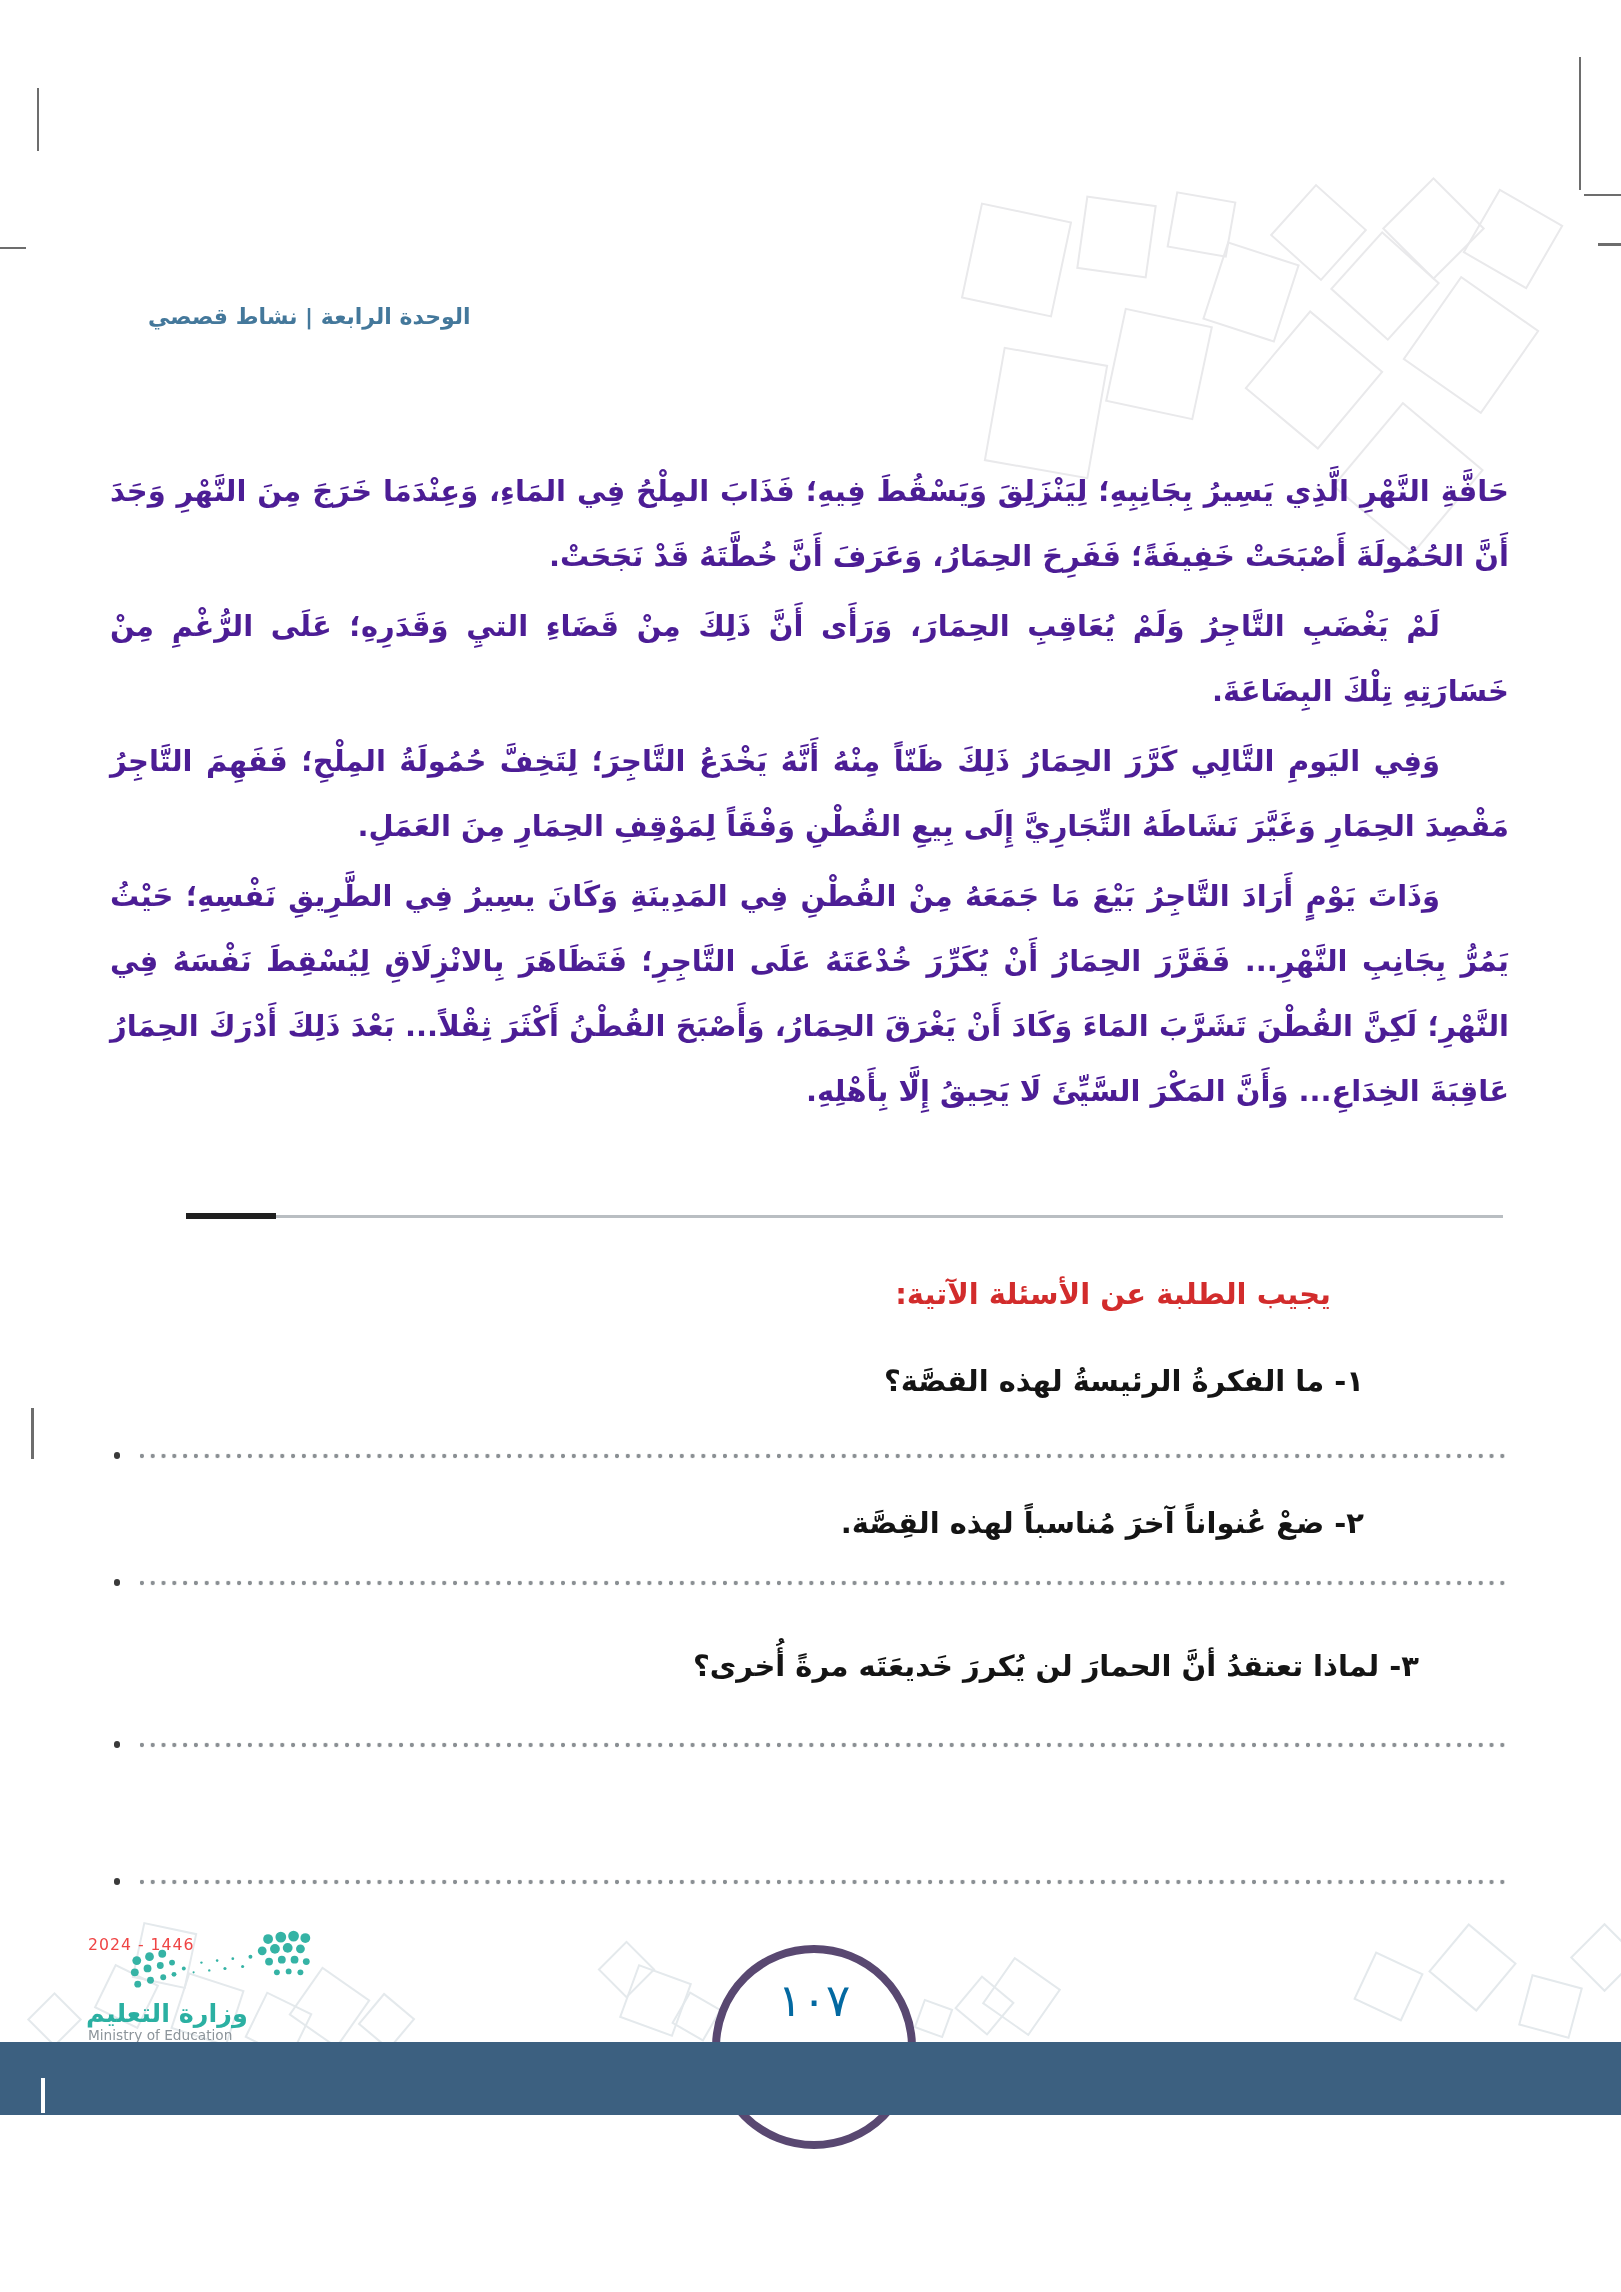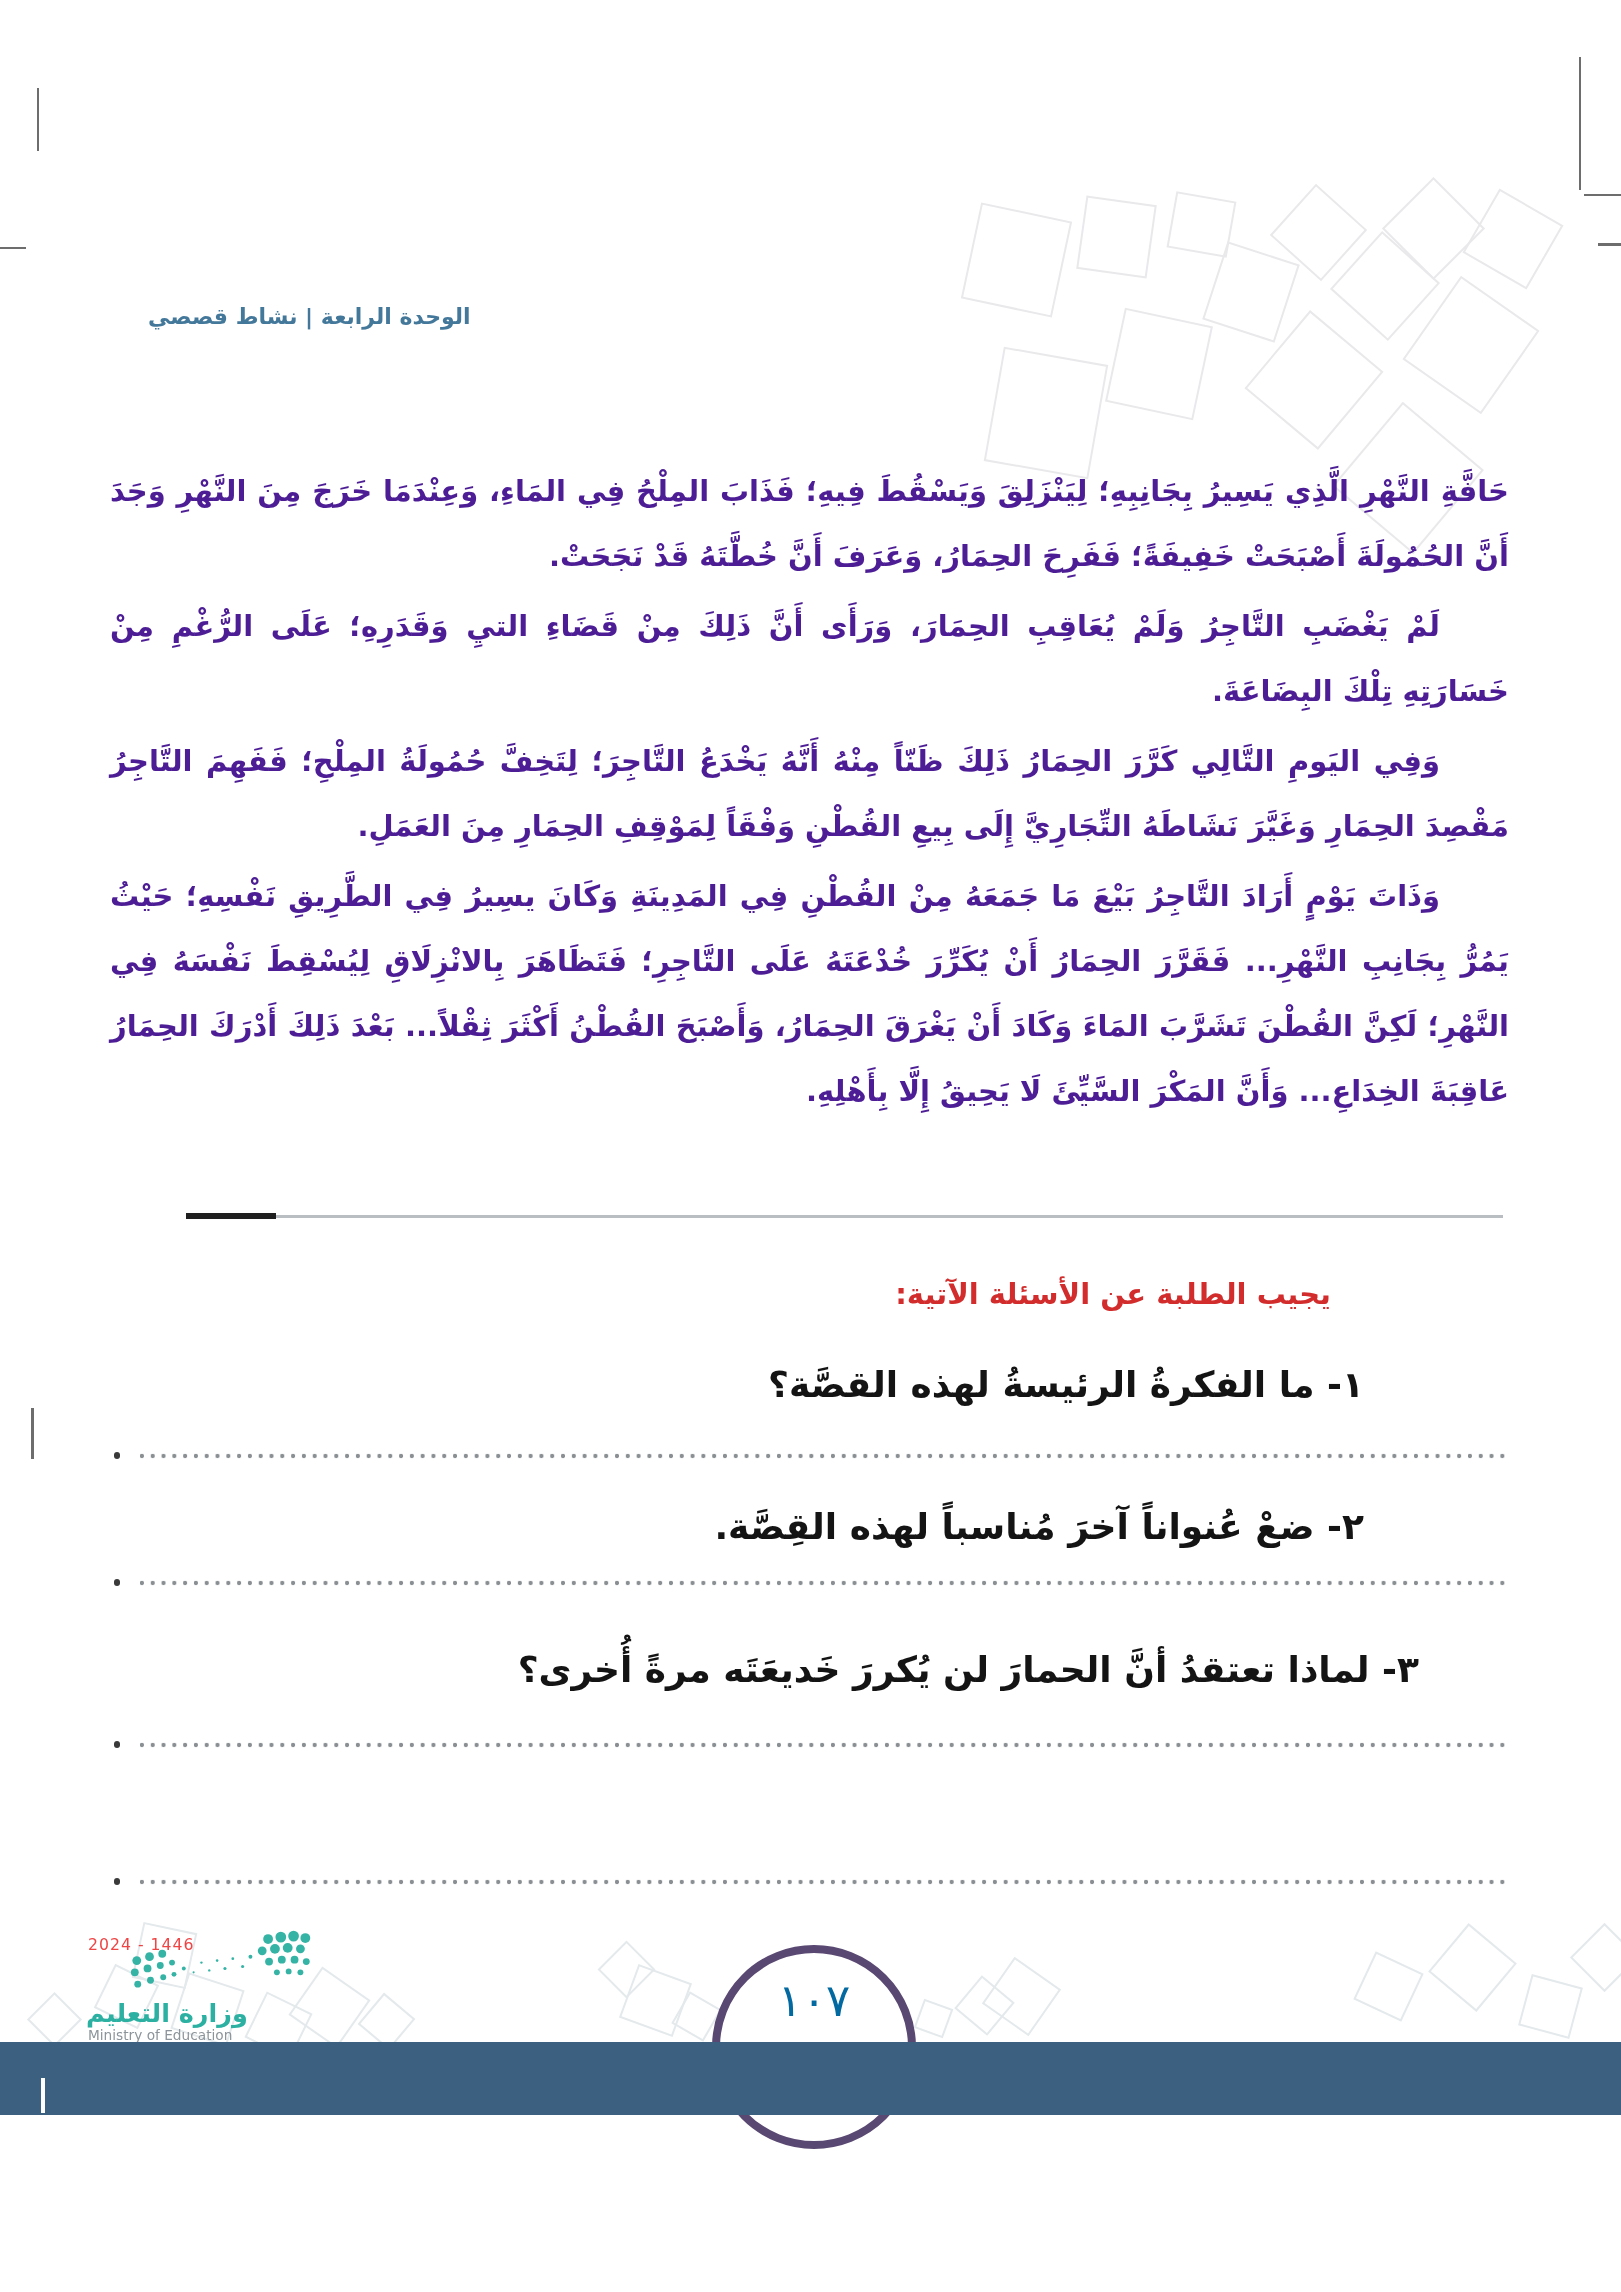--- a/index.html
+++ b/index.html
@@ -39,21 +39,21 @@
   .divider { position:absolute; top:1215px; left:186px; right:118px; height:2.9px; background:#b9bec2; }
   .divider::before { content:""; position:absolute; left:0; top:-2px; width:90px; height:5.9px; background:#1f1f1f; }
 
   
   .q-heading {
     position:absolute; right:290px; top:1277px;
     direction:rtl; font-size:29px; font-weight:bold; color:#d22c2c;
   }
   .question {
     position:absolute; direction:rtl;
-    font-size:36px; font-weight:bold; color:#141414;
+    font-size:29px; font-weight:bold; color:#141414;
   }
   .q1 { top:1364px; right:257px; }
   .q2 { top:1506px; right:257px; }
   .q3 { top:1649px; right:202px; }
   .q4 { top:1791px; right:202px; }
 
   .answer-line {
     position:absolute; left:139px; right:116px; height:5.9px;
     background-image:radial-gradient(circle at 2.9px 2.9px, #8a8f93 2px, rgba(0,0,0,0) 2.4px);
     background-size:10.8px 5.9px; background-repeat:repeat-x;

